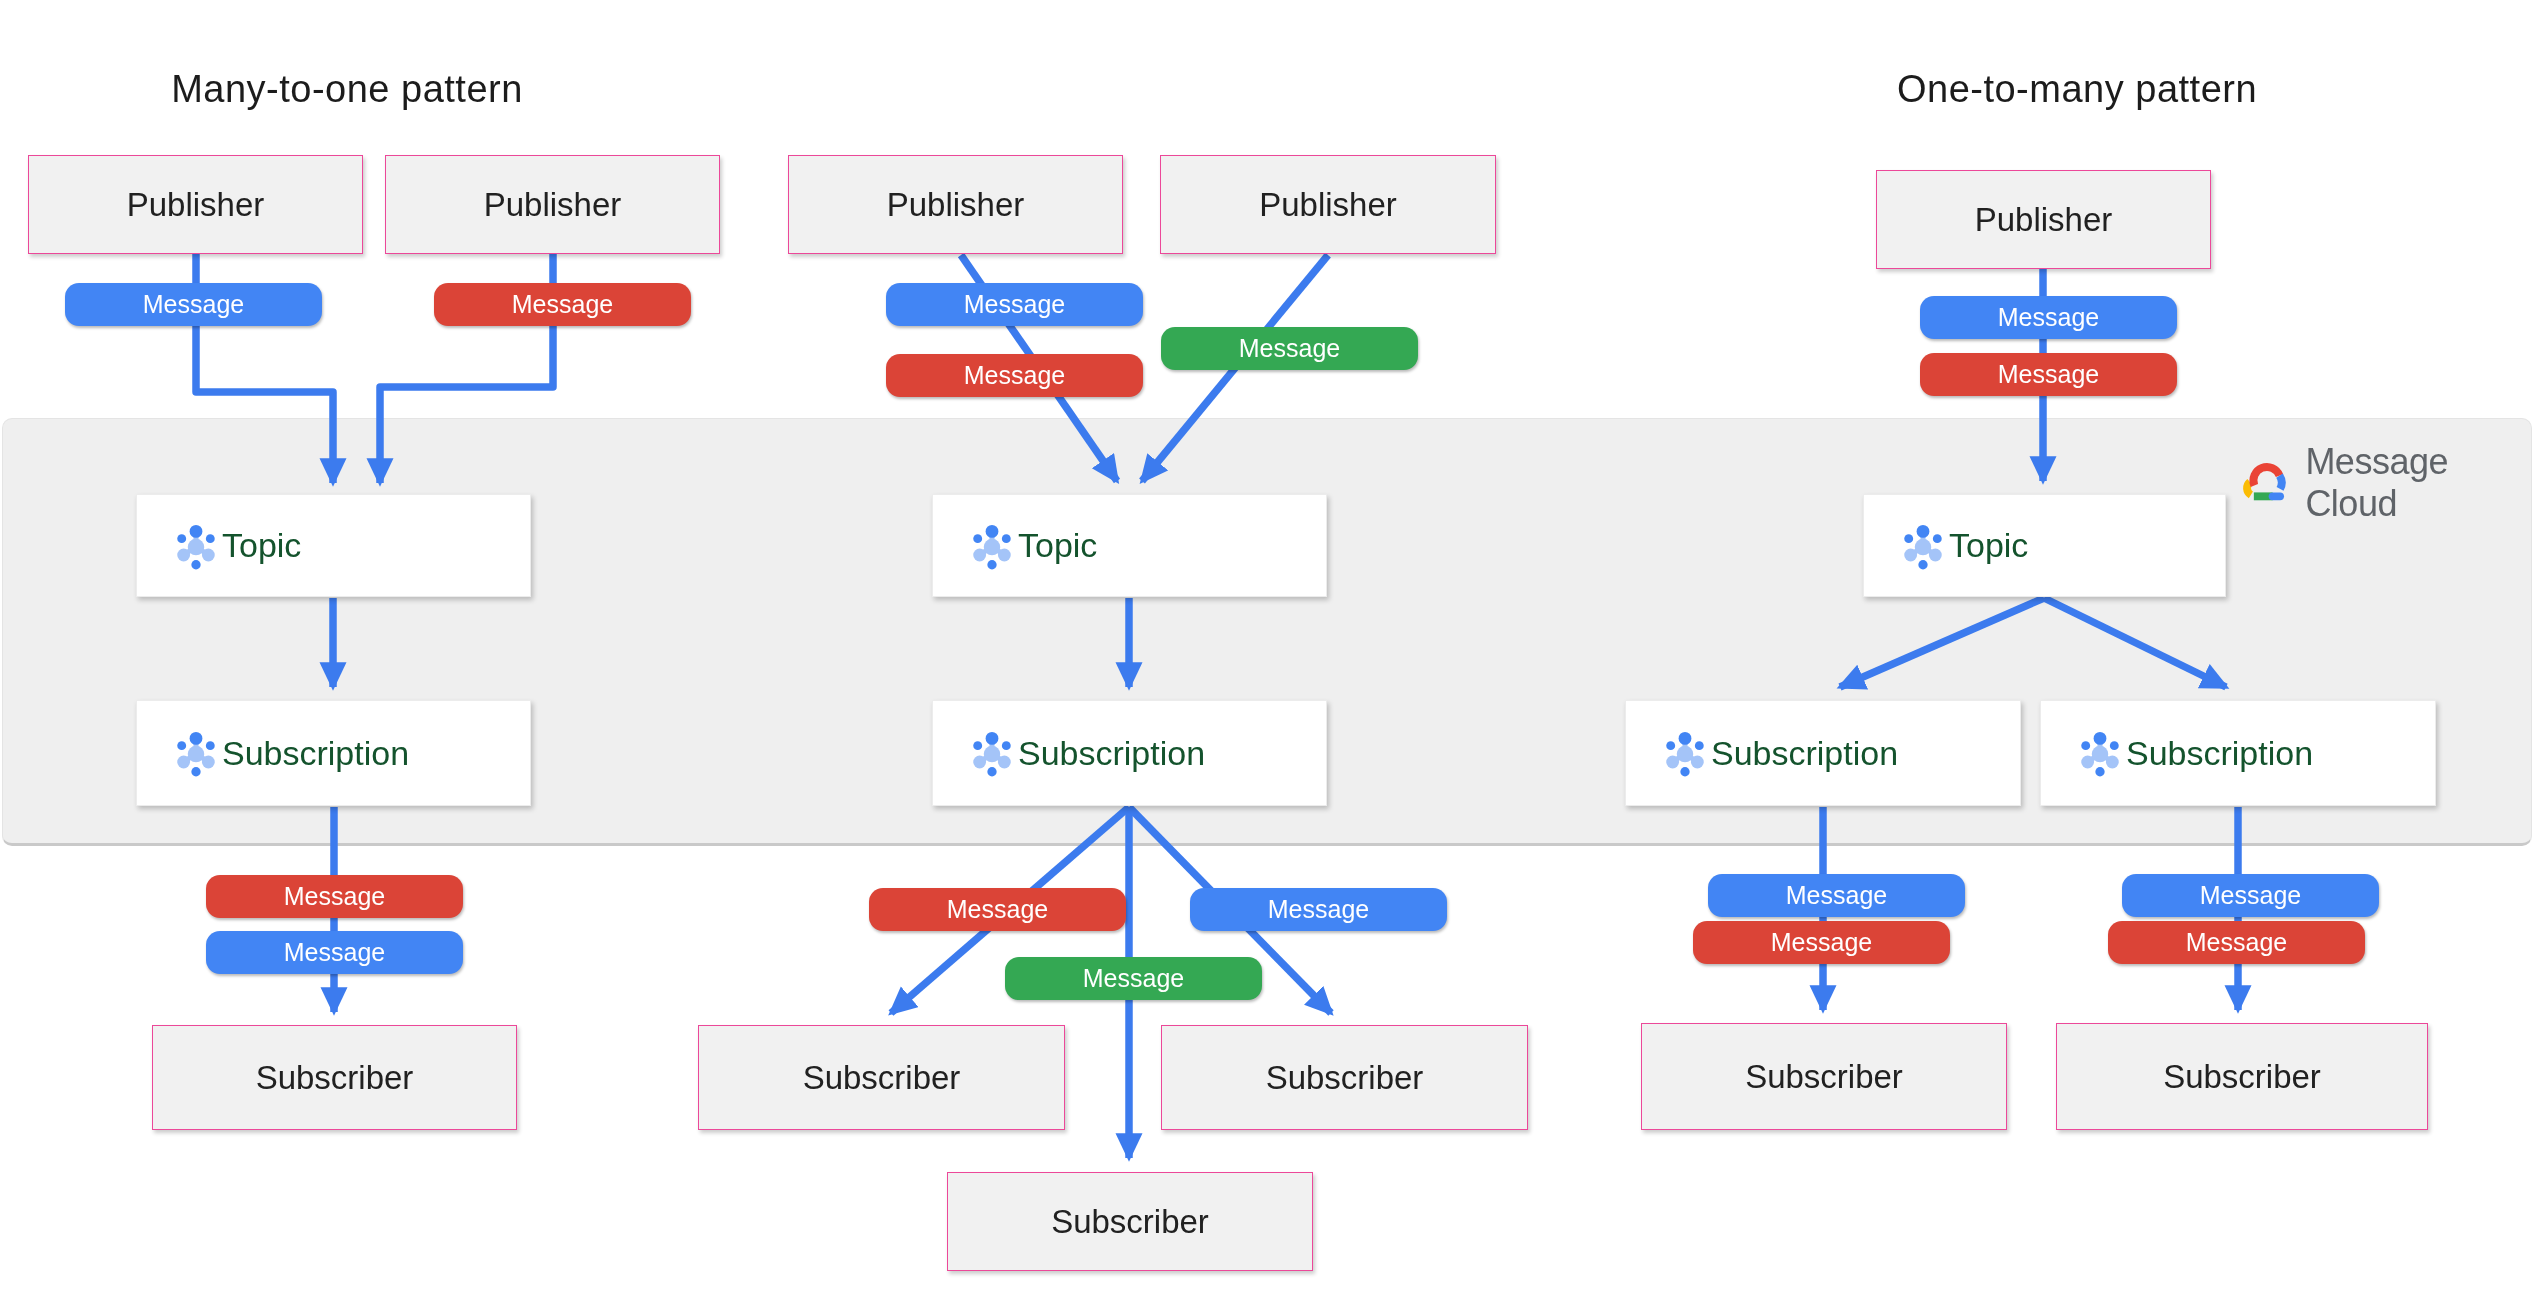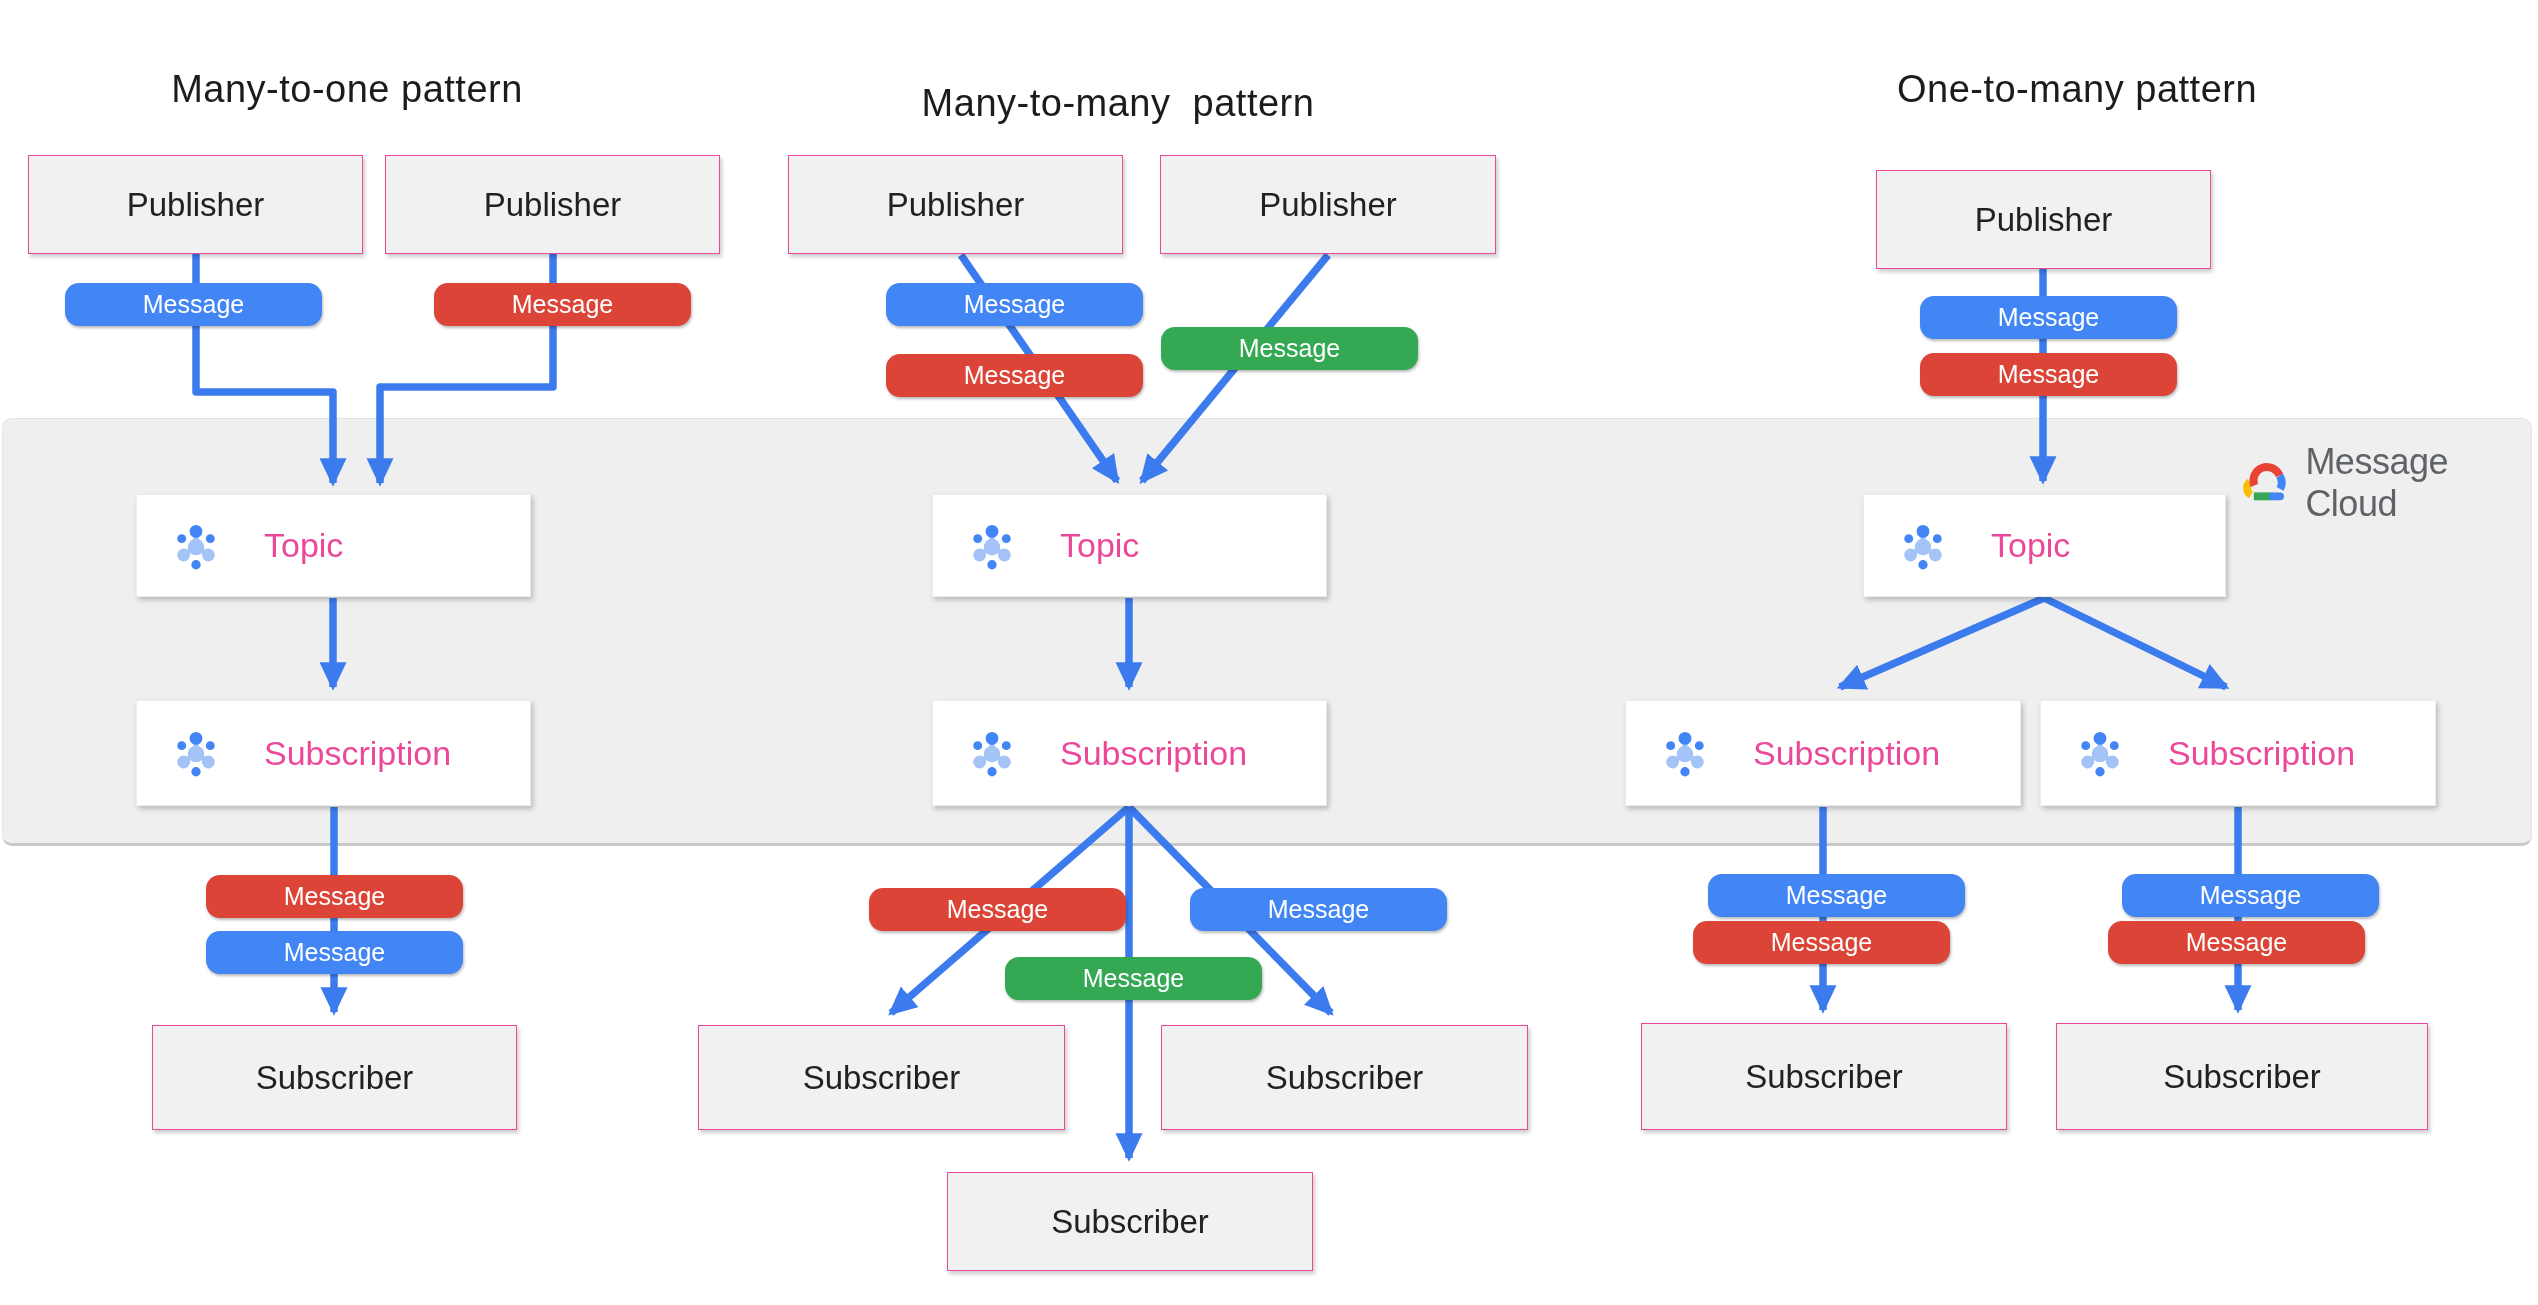--- a/index.html
+++ b/index.html
@@ -25,22 +25,22 @@
     border:1px solid #ec4899; box-sizing:border-box;
     box-shadow:2px 3px 4px rgba(0,0,0,0.20);
     display:flex; align-items:center; justify-content:center;
     font-size:33px; color:#212121;
   }
   .box-white{
     position:absolute; background:#ffffff;
     border:1px solid #ececec; box-sizing:border-box;
     box-shadow:2px 3px 5px rgba(0,0,0,0.22);
     display:flex; align-items:center;
-    padding-left:33px; gap:42px;
-    font-size:34px; color:#ec4899;
+    padding-left:33px; 
+    font-size:34px; color:#14532d;
   }
   .ps-ic{width:52px; height:54px; flex:0 0 auto;}
   .msg{
     position:absolute; width:257px; height:43px;
     display:flex; align-items:center; justify-content:center;
     color:#ffffff; font-size:25px; border-radius:14px;
     box-shadow:1px 2px 3px rgba(0,0,0,0.28);
   }
   .msg-blue{background:var(--blue);}
   .msg-red{background:var(--red);}
@@ -102,21 +102,20 @@
     <path class="flow" d="M1129,807 L1331,1013" marker-end="url(#arrhead)"></path>
 
     <path class="flow" d="M2043,269 L2043,481" marker-end="url(#arrhead)"></path>
     <path class="flow" d="M2044,598 L1840,687" marker-end="url(#arrhead)"></path>
     <path class="flow" d="M2044,598 L2226,687" marker-end="url(#arrhead)"></path>
     <path class="flow" d="M1823,807 L1823,1010" marker-end="url(#arrhead)"></path>
     <path class="flow" d="M2238,807 L2238,1010" marker-end="url(#arrhead)"></path>
   </svg>
 
   <div class="section-title" style="left:347px; top:68px">Many-to-one pattern</div>
-  <div class="section-title" style="left:1118px; top:82px">Many-to-many  pattern</div>
   <div class="section-title" style="left:2077px; top:68px">One-to-many pattern</div>
 
   <div class="msg msg-blue" style="left:65px;   top:283px">Message</div>
   <div class="msg msg-red" style="left:434px;  top:283px">Message</div>
   <div class="msg msg-blue" style="left:886px;  top:283px">Message</div>
   <div class="msg msg-green" style="left:1161px; top:327px">Message</div>
   <div class="msg msg-red" style="left:886px;  top:354px">Message</div>
   <div class="msg msg-blue" style="left:1920px; top:296px">Message</div>
   <div class="msg msg-red" style="left:1920px; top:353px">Message</div>
 

